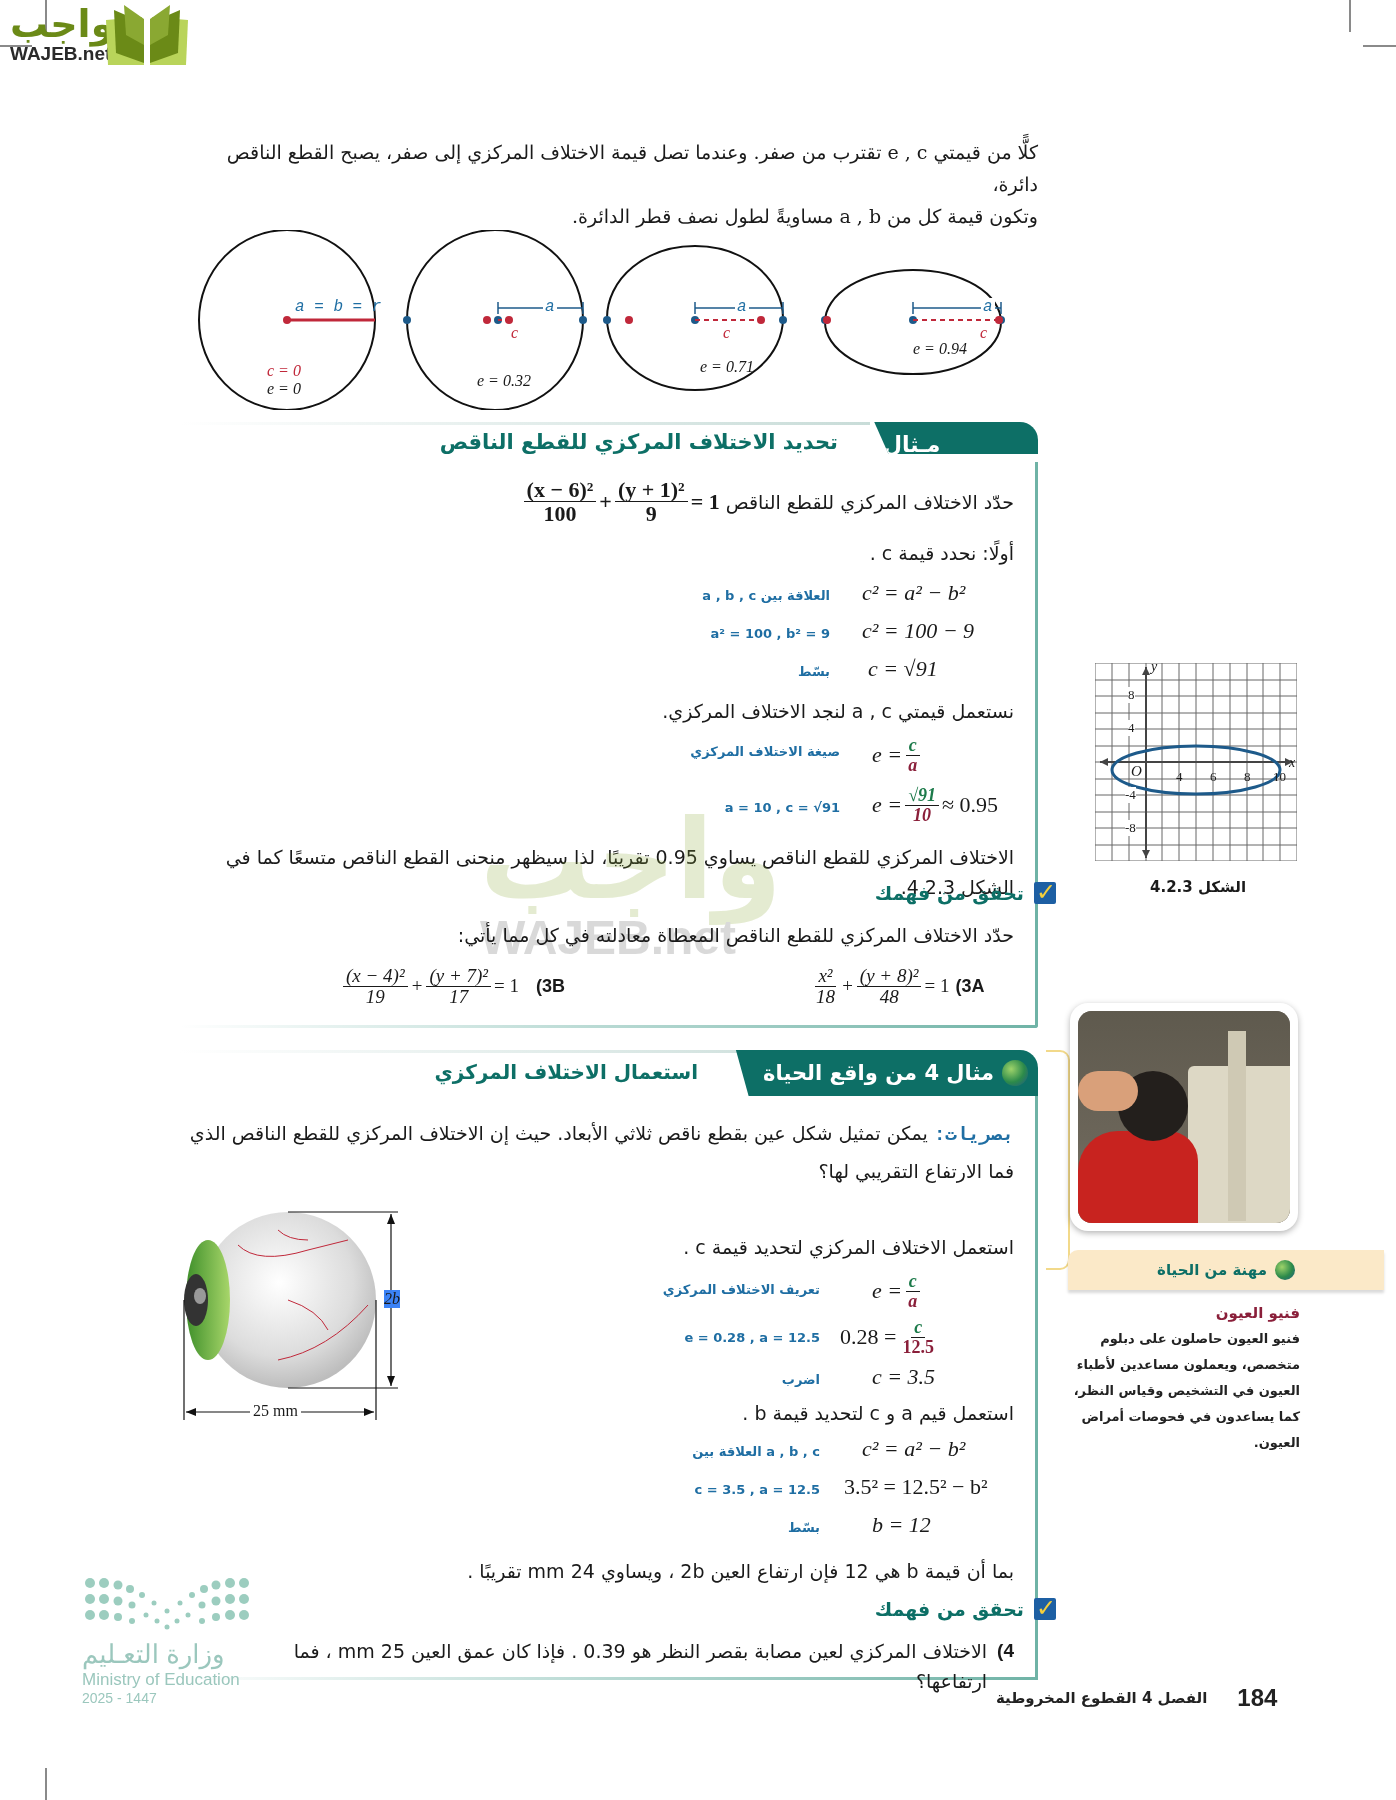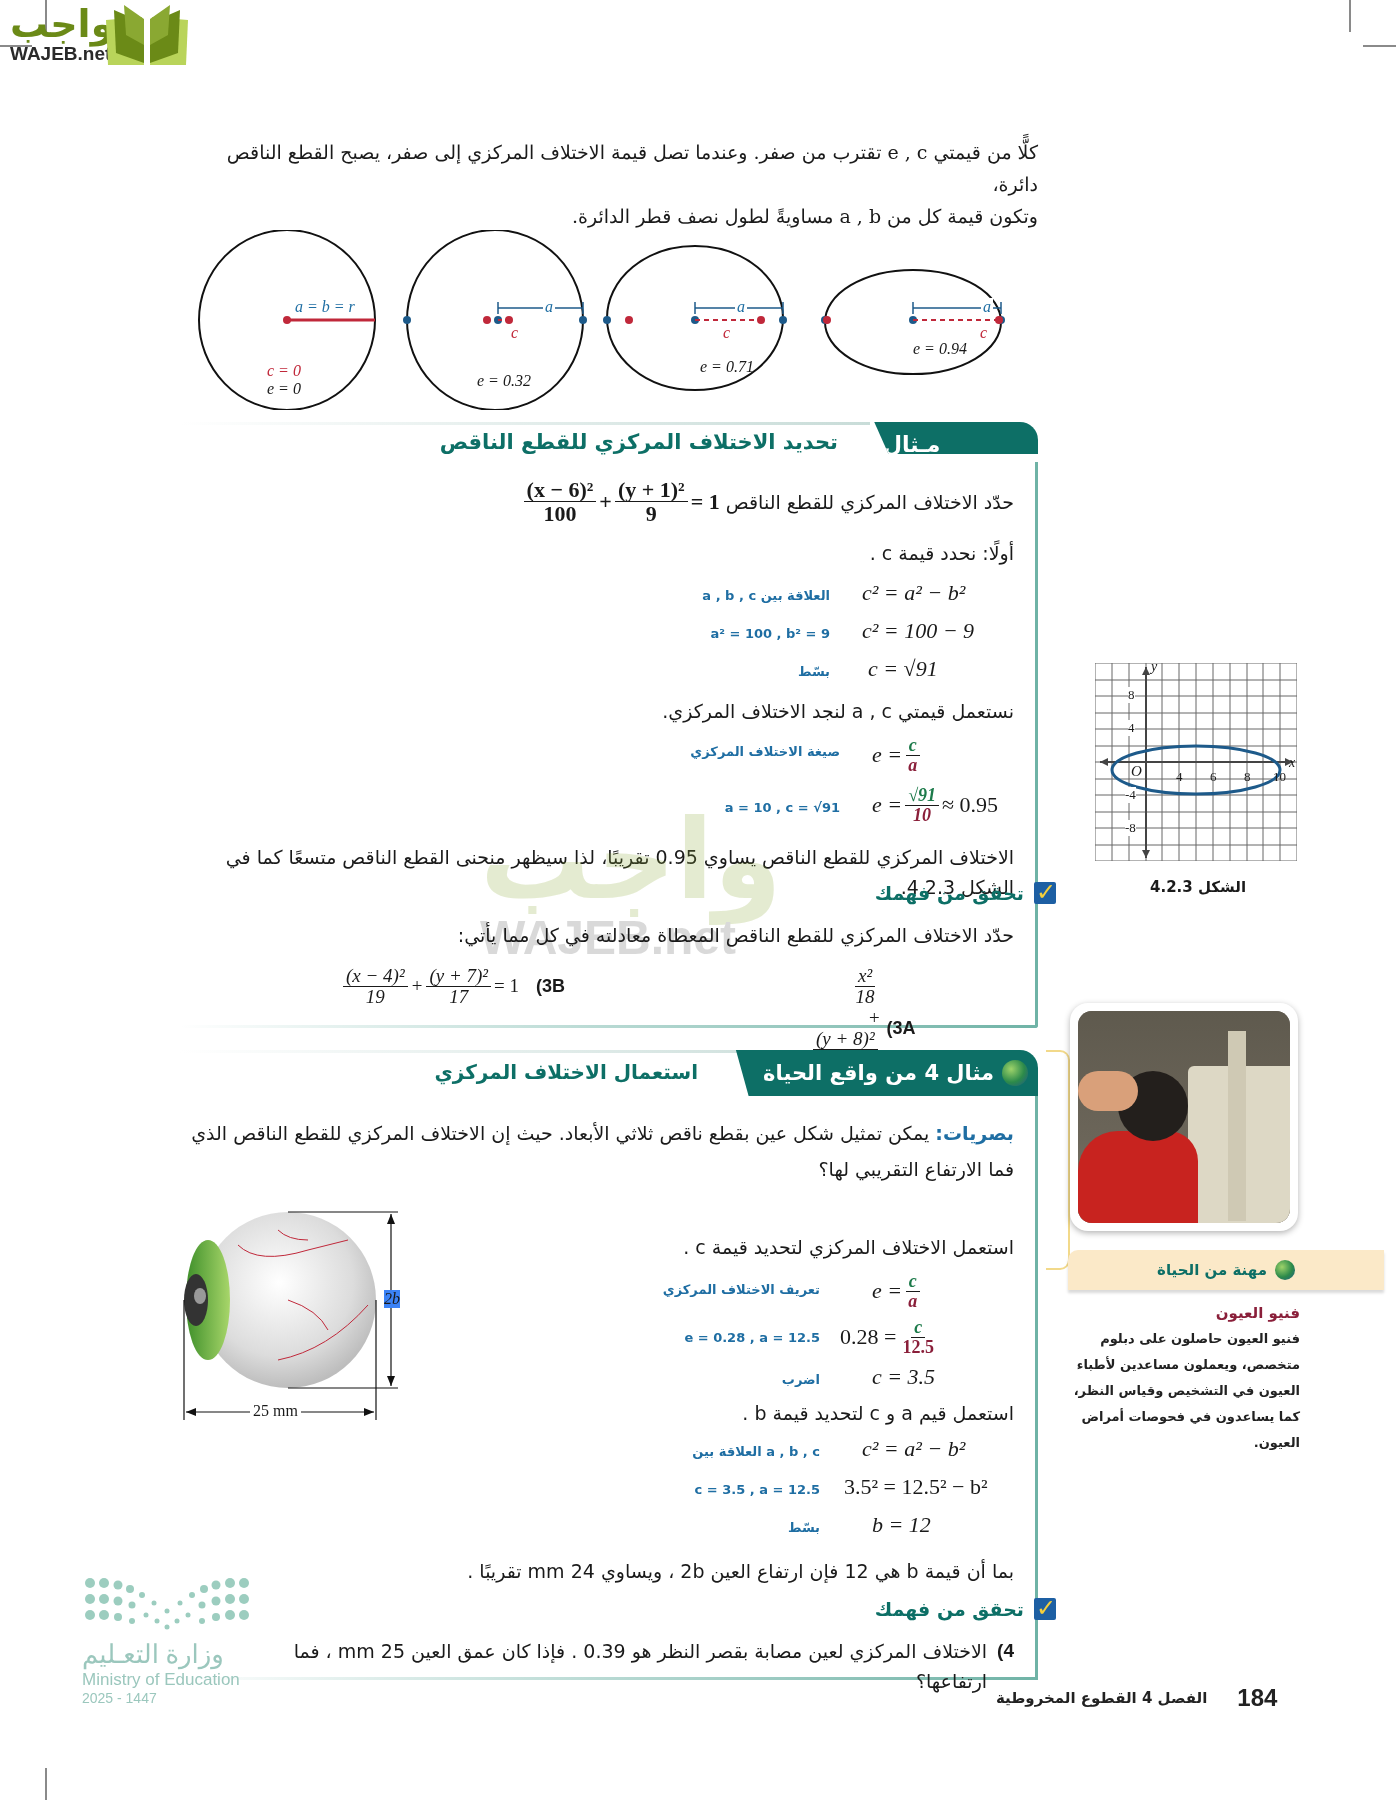--- a/index.html
+++ b/index.html
@@ -3,21 +3,21 @@
 <meta charset="utf-8">
 <style>
   * { box-sizing: border-box; margin: 0; padding: 0; }
   html, body { width: 1396px; height: 1800px; background: #ffffff; overflow: hidden; }
   body { position: relative; font-family: "DejaVu Serif", serif; color: #1a1a1a; }
   .abs { position: absolute; }
   .rtl { direction: rtl; text-align: right; }
   .ar { font-family: "DejaVu Sans", sans-serif; }
   .serif { font-family: "Liberation Serif", serif; }
   .ital { font-style: italic; }
-  .blue { color: #1f6ea3; }
+  .blue { color: #1f6ea3; font-family: Liberation Mono, monospace; }
   .maroon { color: #8a1f3a; }
   .green { color: #1c7a4a; }
   .red { color: #c0283a; }
 
   
   .crop { background: #8a8a8a; position: absolute; }
 
   
   .logo-text-ar { font-family: "DejaVu Sans", sans-serif; font-weight: 700; color: #6b8a17; font-size: 38px; line-height: 38px; }
   .logo-text-en { font-family: "Liberation Sans", sans-serif; font-weight: 700; color: #2a2a2a; font-size: 19px; }
@@ -208,21 +208,21 @@
   <div style="font-family:'Liberation Sans',sans-serif;font-weight:700;font-size:48px;color:#555;">WAJEB.net</div>
 </div>
 
 <div class="abs" style="left:860px;top:882px;width:196px;display:flex;flex-direction:row-reverse;align-items:center;gap:10px;">
   <span class="check-icon"></span>
   <span class="check-title">تحقق من فهمك</span>
 </div>
 <div class="abs rtl txt ar" style="left:180px;top:920px;width:834px;">حدّد الاختلاف المركزي للقطع الناقص المعطاة معادلته في كل مما يأتي:</div>
 
 <div class="abs" style="left:810px;top:966px;display:flex;align-items:center;gap:6px;">
-  <span class="math ital" style="display:inline-flex;align-items:flex-end;font-size:19px;flex-direction:column;">
+  <span class="math ital" style="display:inline-flex;align-items:center;font-size:19px;">
     <span class="frac">
         <span class="num">x²</span>
         <span class="den">18</span>
       </span>
     <span>+</span>
     <span class="frac">
         <span class="num">(y + 8)²</span>
         <span class="den">48</span>
       </span>
     <span style="font-style:normal;">= 1</span>
@@ -466,21 +466,21 @@
       <circle cx="162" cy="40" r="5"></circle>
         <circle cx="148" cy="40" r="5"></circle>
         <circle cx="134" cy="42" r="4"></circle>
         <circle cx="120" cy="46" r="3"></circle>
         <circle cx="106" cy="40" r="2.5"></circle>
       <circle cx="75" cy="46" r="2.5"></circle>
         <circle cx="95" cy="46" r="2.5"></circle>
         <circle cx="85" cy="52" r="2.5"></circle>
     </g>
   </svg>
-  <div class="moe" style="font-family:Liberation Serif, serif;font-size:26px;direction:rtl;text-align:left;margin-top:2px;">وزارة التعـليم</div>
+  <div class="moe" style="font-family:Liberation Sans, sans-serif;font-size:26px;direction:rtl;text-align:left;margin-top:2px;">وزارة التعـليم</div>
   <div class="moe" style="font-size:17px;margin-top:0;">Ministry of Education</div>
   <div class="moe" style="font-size:14px;">2025 - 1447</div>
 </div>
 
 <div class="abs" style="left:996px;top:1684px;display:flex;align-items:center;gap:30px;">
   <span class="footer-chap" style="direction:rtl;">الفصل 4  القطوع المخروطية</span>
   <span class="footer-num">184</span>
 </div>
 
 </body></html>

